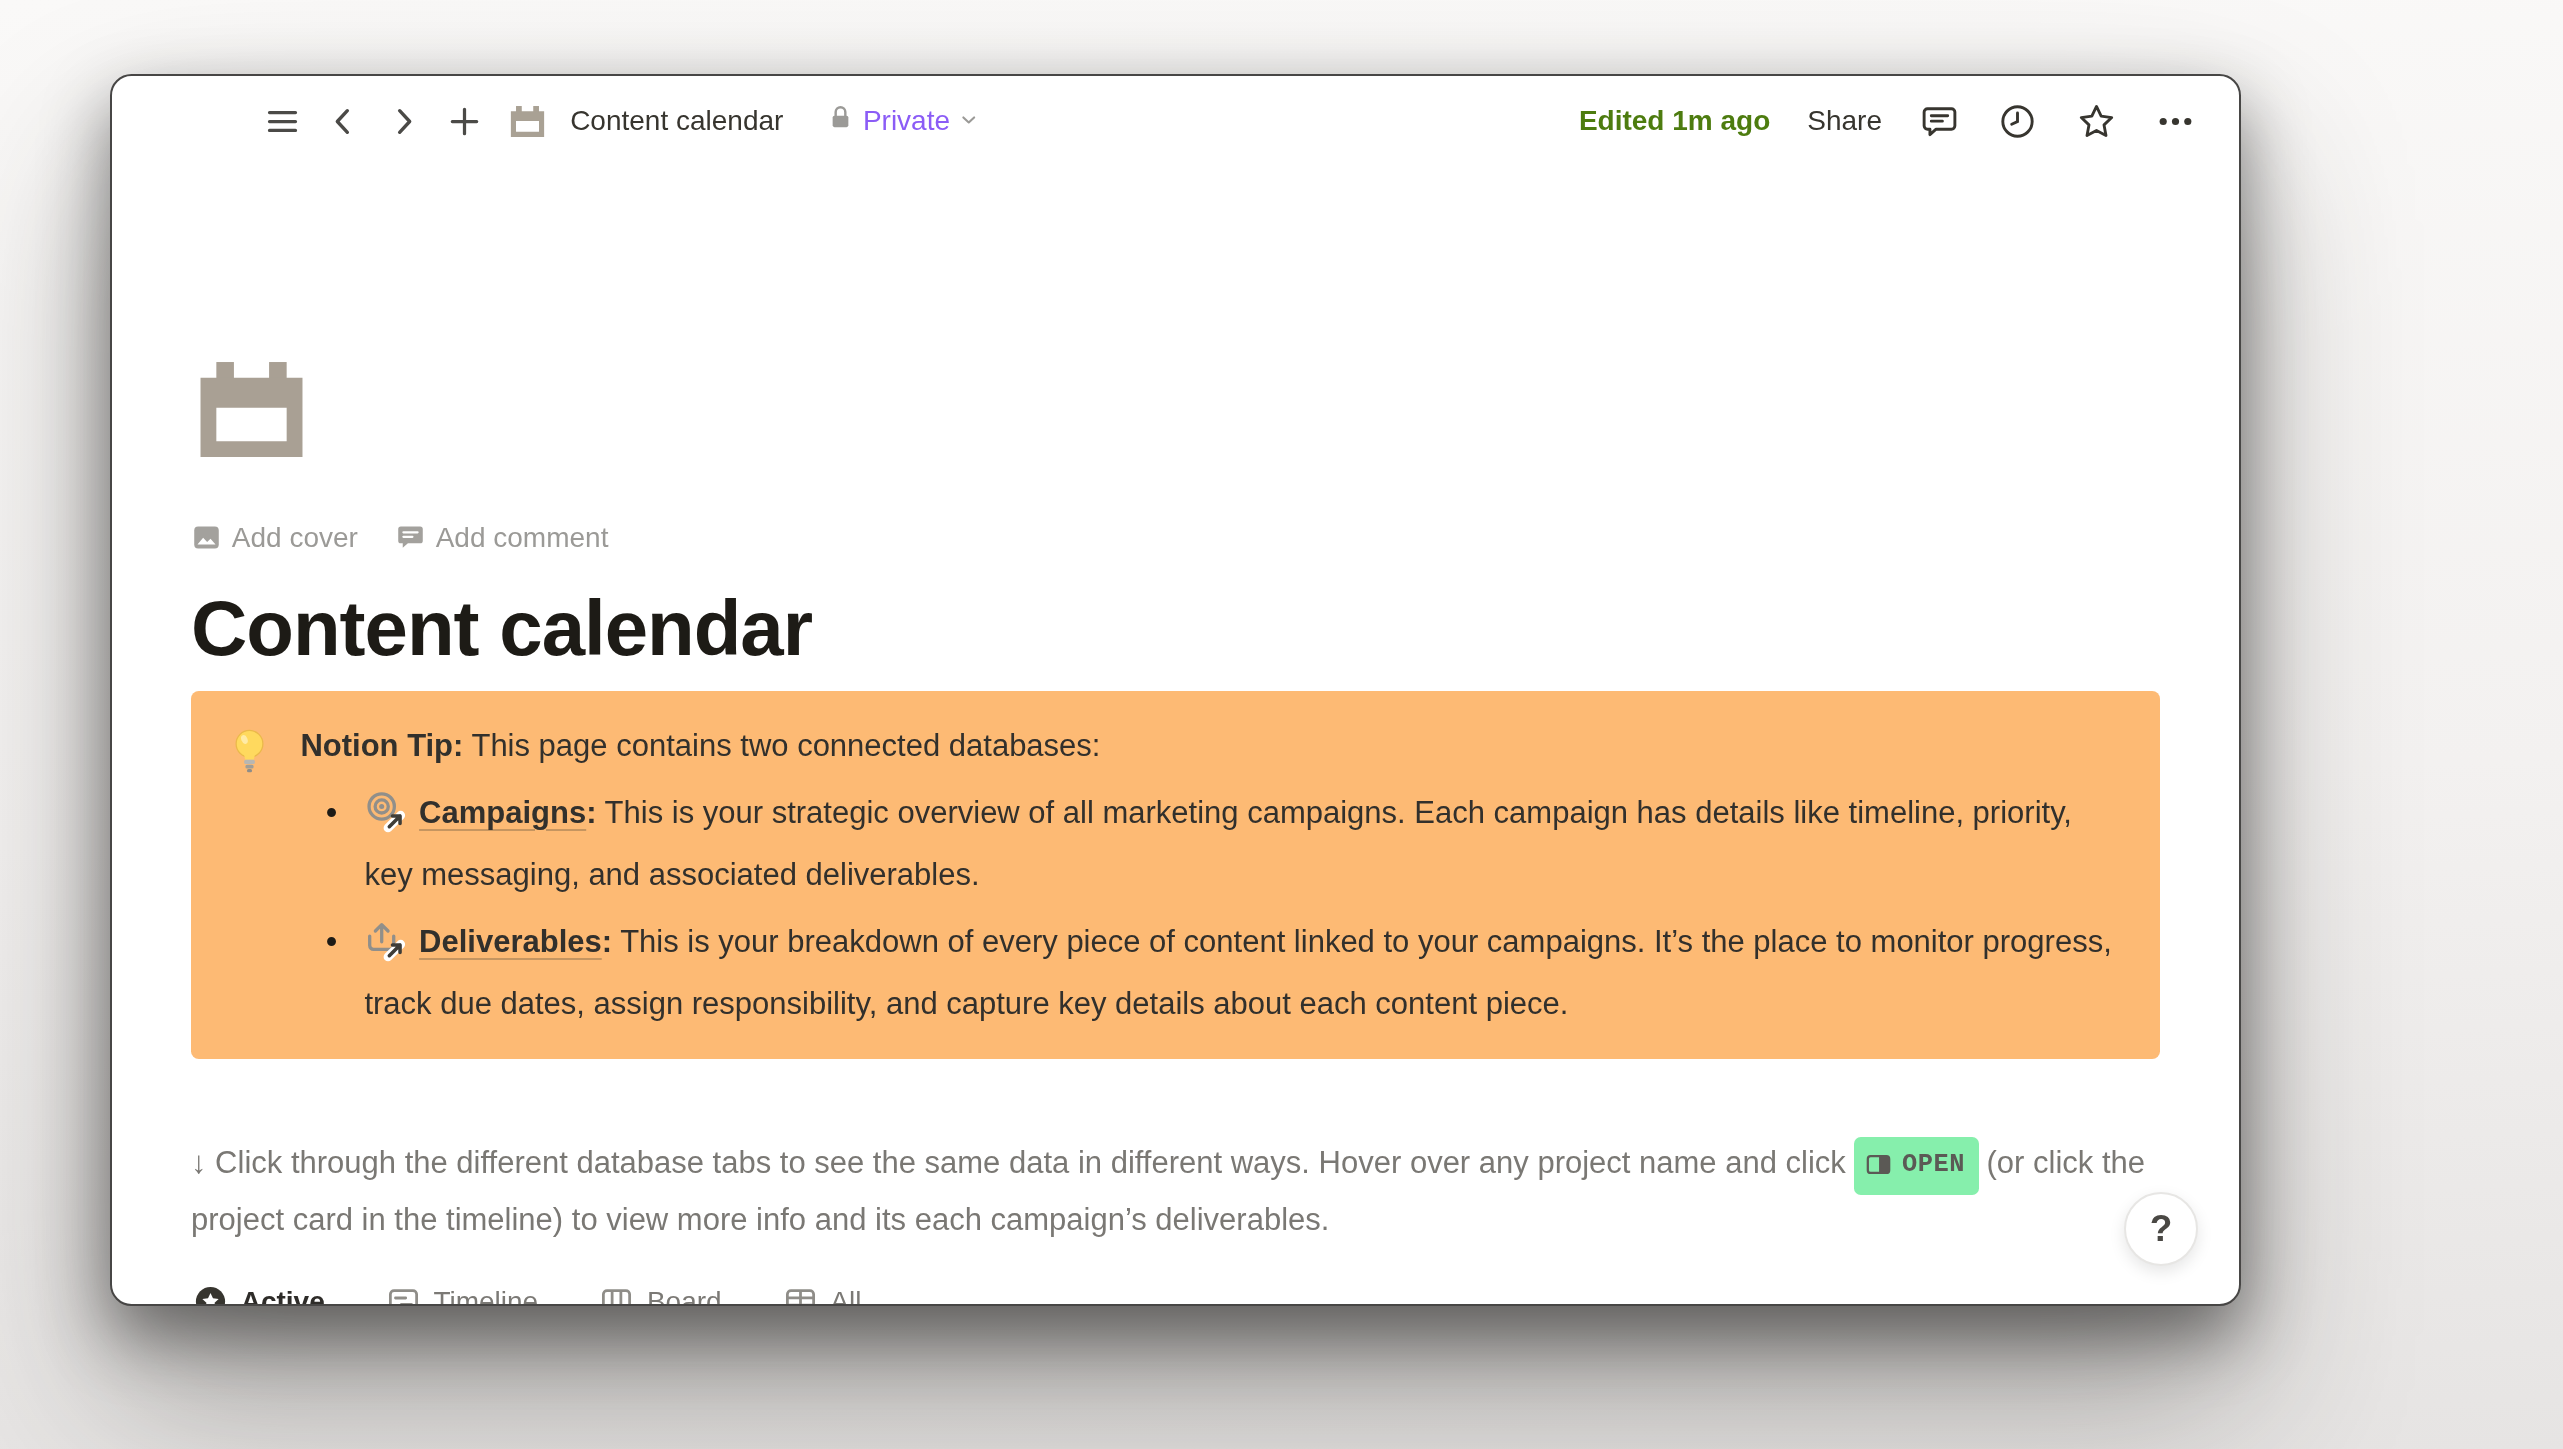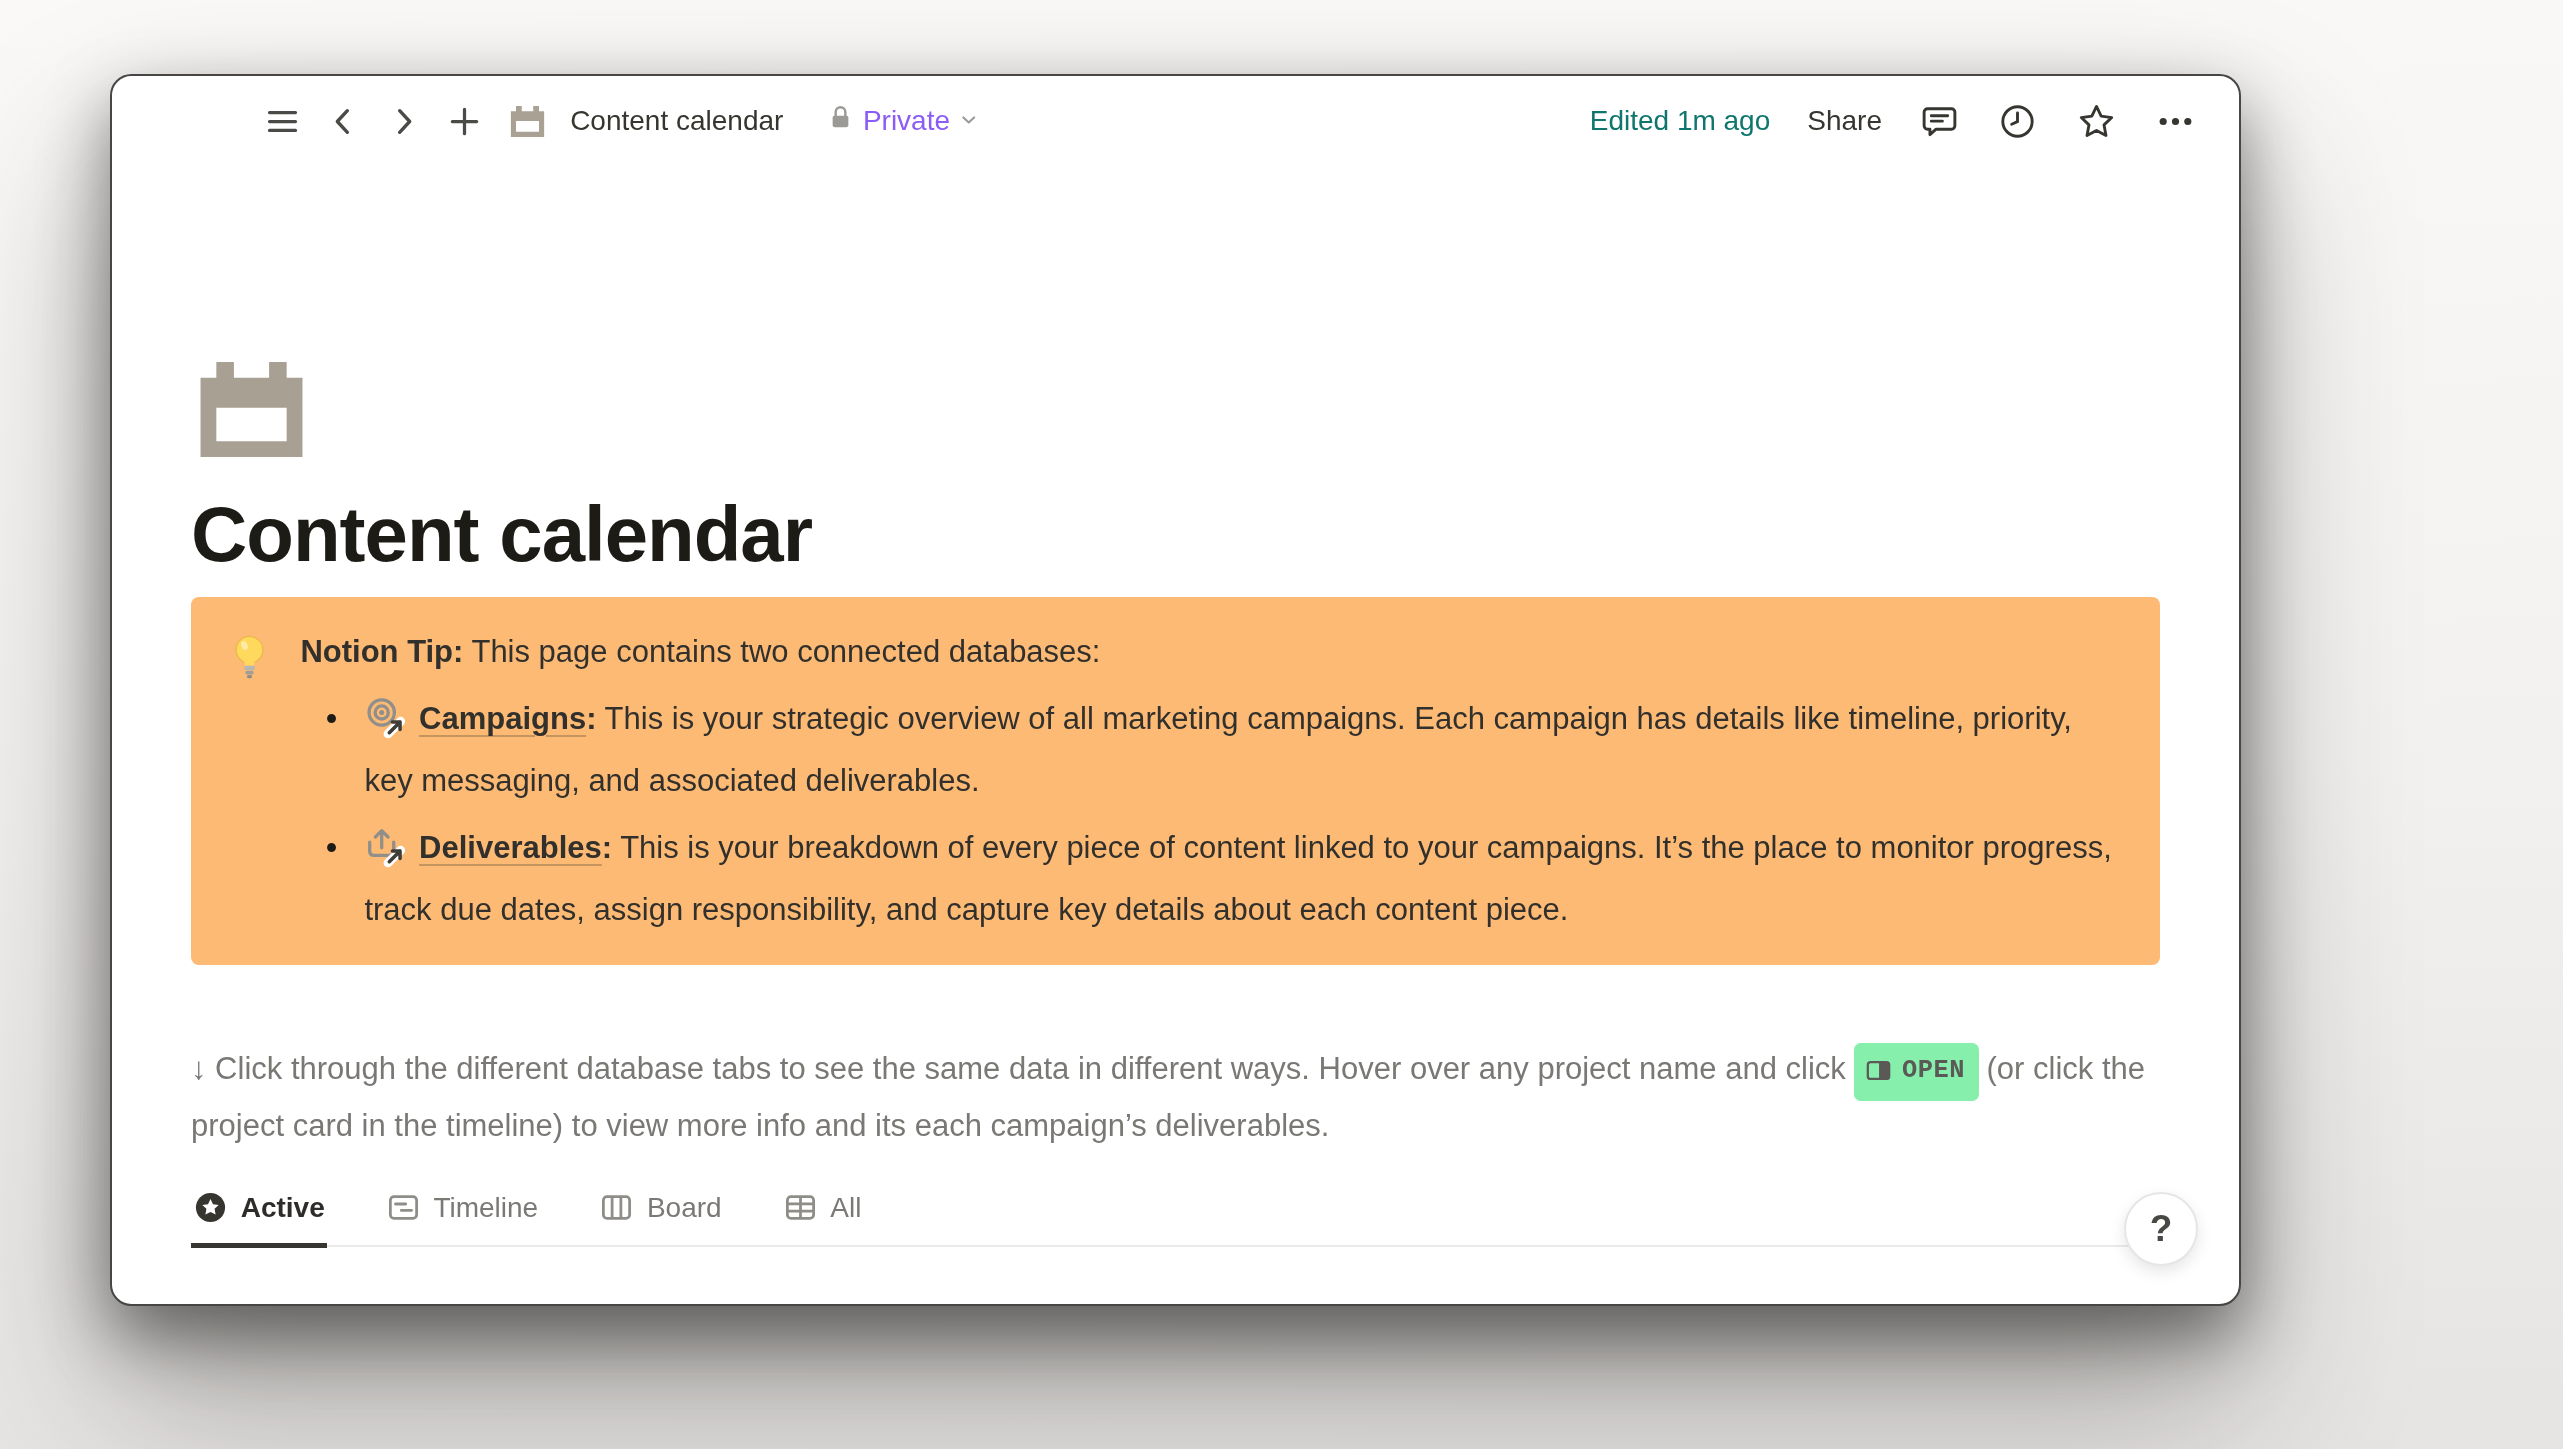--- a/index.html
+++ b/index.html
@@ -37,21 +37,21 @@
   }
   .tb-btn svg { display: block; }
   .tb-pageicon { width: 39px; height: 39px; margin-left: 5.9px; color: #A9A194; }
   .tb-title { color: #37352F; margin-left: 9.8px; white-space: nowrap; cursor: pointer; }
   .tb-private {
     display: flex; align-items: center; gap: 7.8px;
     margin-left: 29px; color: #8b5cf6; cursor: pointer;
   }
   .tb-spacer { flex: 1; }
   .tb-right { display: flex; align-items: center; gap: 37px; }
-  .tb-edited { color: #0f766e; white-space: nowrap; }
+  .tb-edited { color: #4d7c0f; white-space: nowrap; font-weight: bold; }
   .tb-share { color: #37352F; cursor: pointer; }
   .tb-icon { color: #37352F; display: flex; cursor: pointer; }
   
   .content { width: 1969px; margin: 0 auto; }
   .page-icon-wrap { margin-top: 189px; cursor: pointer; width: 125px; }
   .page-icon-wrap svg { display: block; color: #A9A094; }
   .page-actions {
     display: flex; align-items: center; gap: 37px;
     margin-top: 53px; height: 41px;
     color: #9B9A97; font-size: 28px;
@@ -234,20 +234,40 @@
   <div class="content">
 
     <div class="page-icon-wrap">
       <svg width="121" height="109" viewBox="0 0 34 31" fill="currentColor">
           <rect x="7" y="2" width="5" height="7"></rect>
           <rect x="22" y="2" width="5" height="7"></rect>
           <path fill-rule="evenodd" d="M2.5 6.5 H31.5 V29 H2.5 Z M7 15 H27 V24.5 H7 Z"></path>
         </svg>
     </div>
 
+    <div class="page-actions">
+      <span class="page-action">
+        <span>
+          <svg width="31" height="31" viewBox="0 0 24 24">
+              <rect x="2.5" y="3.5" width="19" height="17" rx="3" fill="#A3A19D"></rect>
+              <path d="M5 17.5l4.4-5.4 3.1 3.4 2.6-2.6 3.9 4.6z" fill="#FFFFFF"></path>
+            </svg>
+        </span>
+        <span>Add cover</span>
+      </span>
+      <span class="page-action">
+        <span>
+          <svg width="31" height="31" viewBox="0 0 24 24">
+              <path d="M4.5 3.5h15a2 2 0 0 1 2 2v9a2 2 0 0 1-2 2H10l-4 3.4v-3.4H4.5a2 2 0 0 1-2-2v-9a2 2 0 0 1 2-2z" fill="#A3A19D"></path>
+              <path d="M6.5 8h11M6.5 11.5h7" stroke="#FFFFFF" stroke-width="1.7" stroke-linecap="round"></path>
+            </svg>
+        </span>
+        <span>Add comment</span>
+      </span>
+    </div>
 
     <h1 class="page-title">Content calendar</h1>
 
     <div class="callout">
       <div class="callout-icon">
         <svg width="47" height="51" viewBox="0 0 36 40">
             <circle cx="18" cy="14" r="10.5" fill="#FFD95E" stroke="#EBB94A" stroke-width="1"></circle>
             <path d="M13.5 21.5h9l-1.2 5h-6.6z" fill="#FFD95E"></path>
             <ellipse cx="14" cy="10.5" rx="2.4" ry="3.6" fill="#FFEBA6" transform="rotate(-22 14 10.5)"></ellipse>
             <rect x="13.8" y="26.5" width="8.4" height="3.4" rx="1.2" fill="#B9B7B2"></rect>

